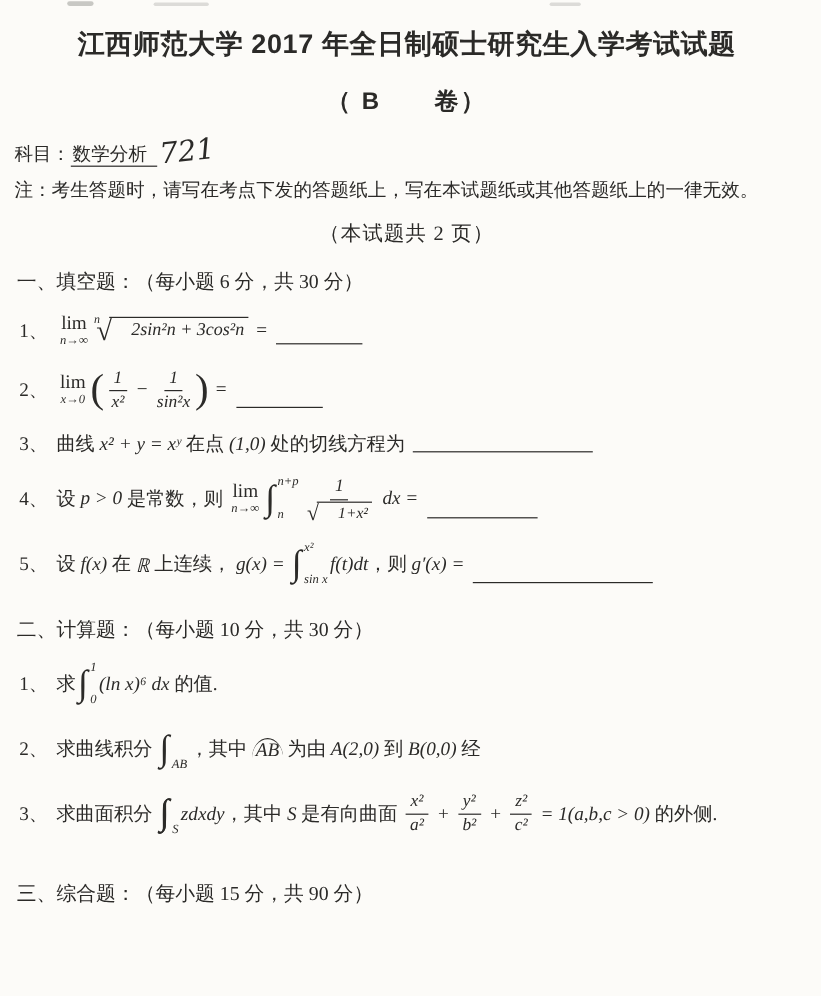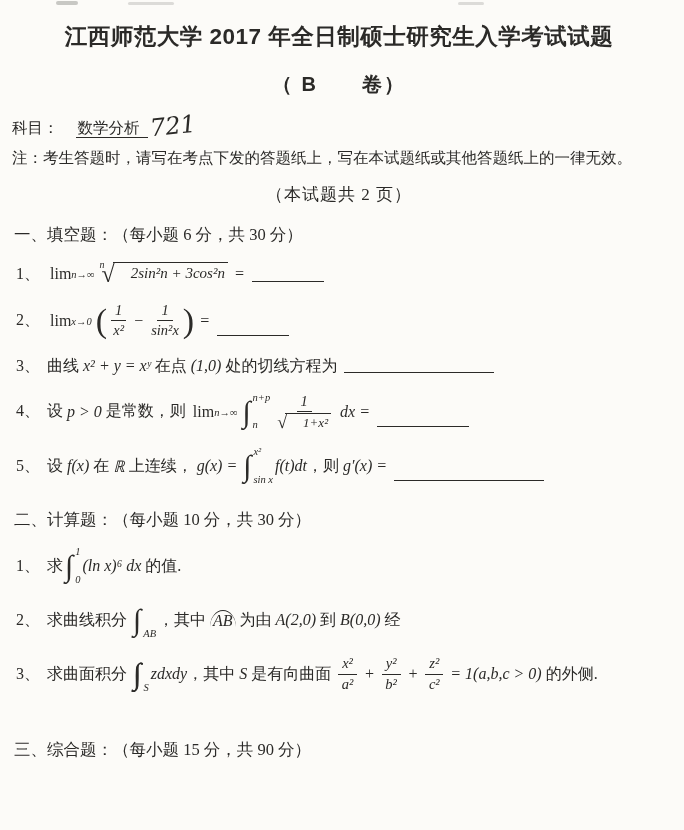--- a/index.html
+++ b/index.html
@@ -21,41 +21,41 @@
     font-family: "Liberation Sans", "DejaVu Sans", sans-serif;
     font-weight: 600; font-size: 22.5px; letter-spacing: .5px;
   }
   .subtitle {
     margin-top: 19px; text-align: center;
     font-family: "Liberation Sans", "DejaVu Sans", sans-serif;
     font-weight: 600; font-size: 20px; letter-spacing: 2px;
   }
   .inforow { display: flex; justify-content: space-between; align-items: baseline; margin-top: 15px; font-size: 15.5px; }
   .uline { border-bottom: 1.2px solid #2b2a28; padding: 0 16px 1px 2px; }
-  .subj { padding-right: 8px; margin-left: 17px; }
+  .subj { padding-right: 8px; }
   .hand {
     display: inline-block; font-style: italic; font-size: 24px; line-height: 1;
     font-family: "DejaVu Serif", serif; transform: rotate(-6deg);
     margin-left: 2px; position: relative; top: 1px;
   }
   .note { margin-top: 9px; font-size: 15.5px; }
   .pagesline { margin-top: 14px; text-align: center; font-size: 17px; letter-spacing: 1px; }
 
   .sec-heading { font-size: 16.5px; margin: 18px 0 0 2px; }
   .section.s-2 .sec-heading { margin-top: 24px; }
-  .section.s-3 .sec-heading { margin-top: 46px; }
+  .section.s-3 .sec-heading { margin-top: 36px; }
 
   .qline { display: flex; align-items: center; margin: 16px 0 0 4px; }
   .qline.cont { margin-top: 12px; margin-left: 2px; }
   .qno { margin-right: 7px; white-space: pre; }
   .cn { white-space: pre; }
   .math { white-space: pre; font-style: italic; }
   .blank { height: 0; border-bottom: 1.3px solid #2b2a28; align-self: flex-end; margin: 0 3px 4px; }
 
-  .lim { display: inline-flex; flex-direction: row; align-items: center; line-height: 1; margin: 0 3px; }
+  .lim { display: inline-flex; flex-direction: column; align-items: center; line-height: 1; margin: 0 3px; }
   .limword { font-size: 16px; }
   .limunder { font-size: 10.5px; font-style: italic; margin-top: 2px; white-space: pre; }
 
   .frac { display: inline-flex; flex-direction: column; align-items: center; font-size: 14.5px; line-height: 1.2; margin: 0 3px; text-align: center; }
   .fnum { border-bottom: 1.1px solid #2b2a28; padding: 0 4px 1px; font-style: italic; white-space: pre; }
   .fden { padding-top: 1px; font-style: italic; white-space: pre; display: inline-flex; align-items: flex-end; }
 
   .intwrap { display: inline-flex; align-items: center; margin: 0 2px; }
   .intglyph { font-size: 30px; line-height: .95; font-style: normal; }
   .intglyph.second { margin-left: -8px; }

